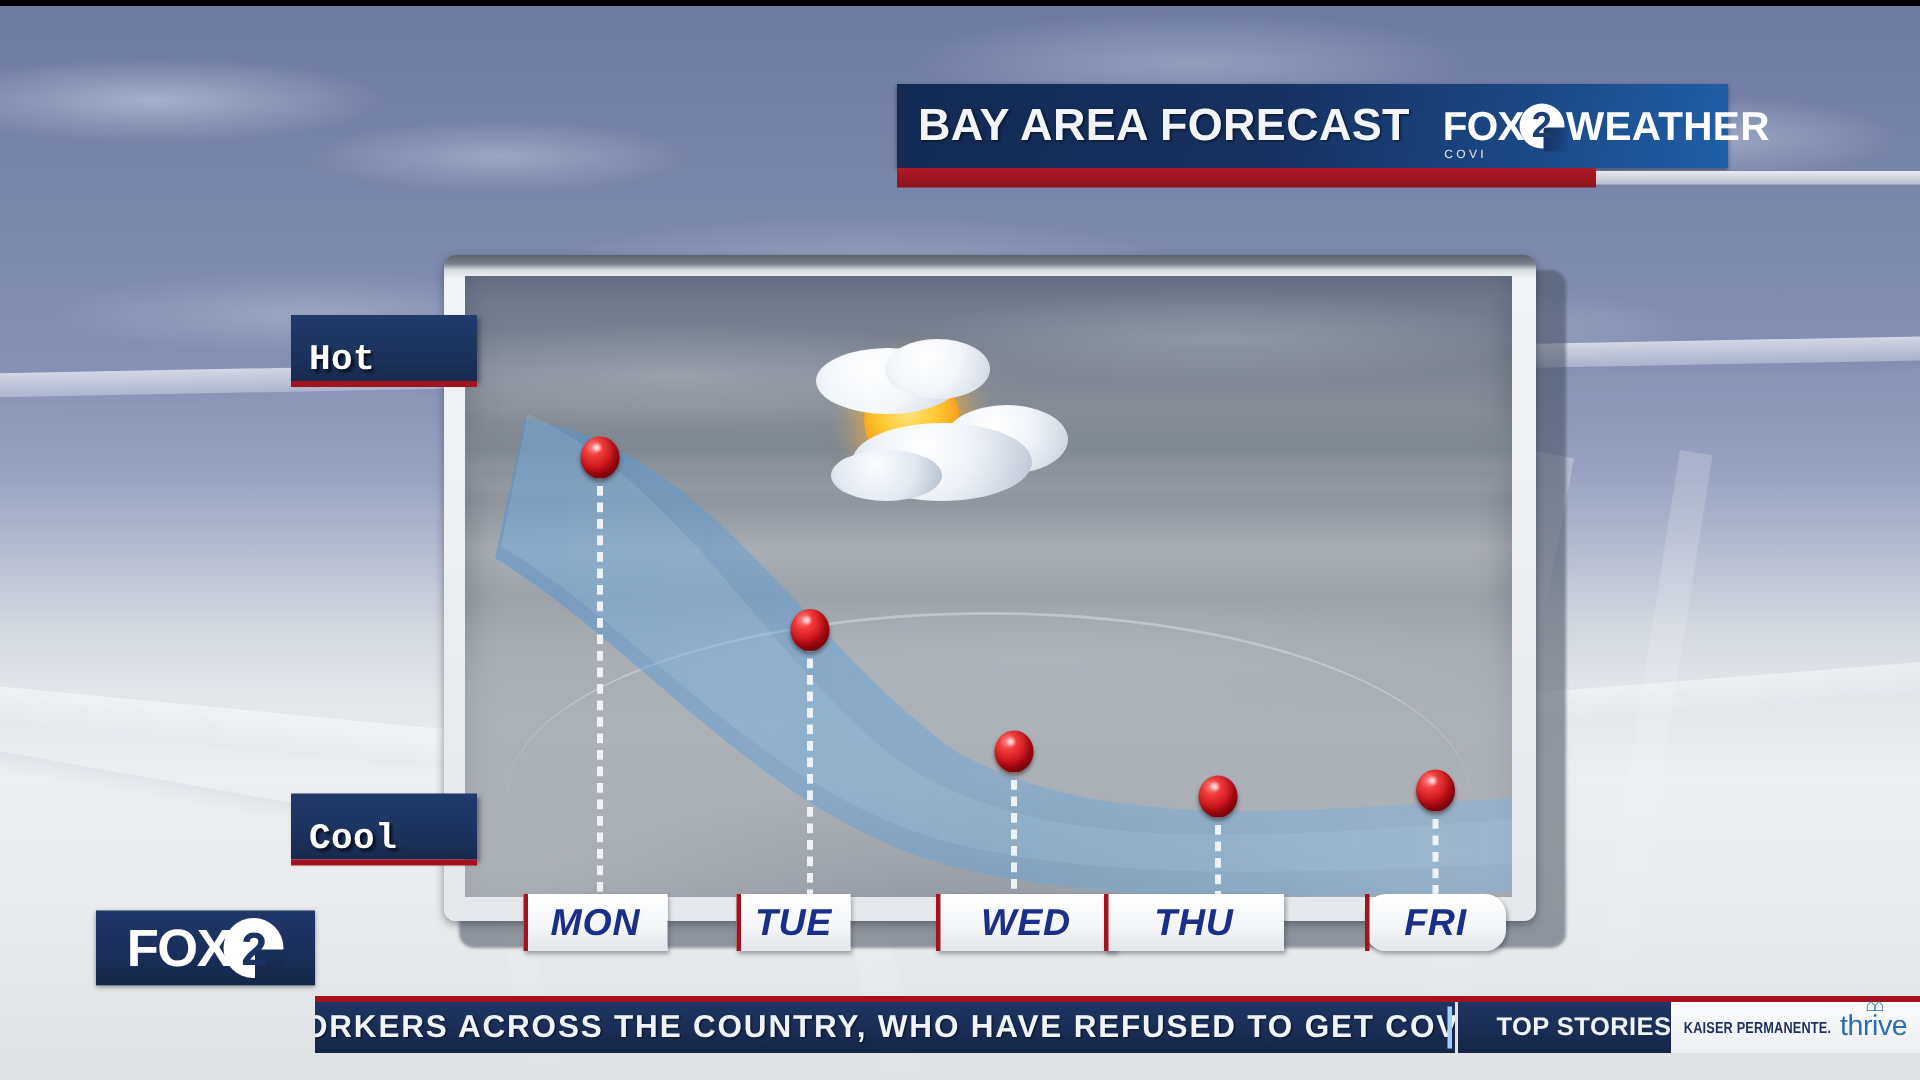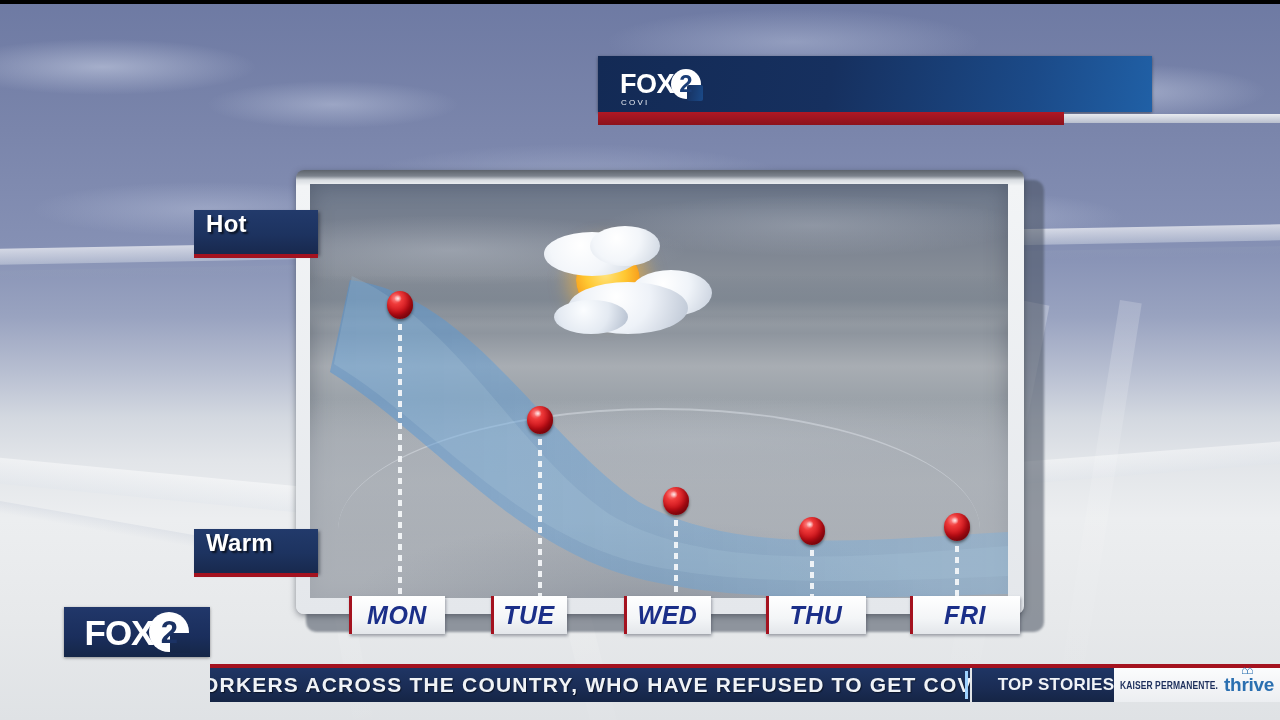--- a/index.html
+++ b/index.html
@@ -233,21 +233,22 @@
     opacity: .58;
   }
 
   
   .cat-label {
     position: absolute;
     width: 124px; height: 44px;
     background: linear-gradient(180deg, #223a6b 0%, #1d3360 55%, #18294e 100%);
     box-shadow: 2px 2px 3px rgba(30,36,48,.45);
     display: flex;
-    align-items: flex-start;
+    align-items: flex-end;
+    font-family: Liberation Mono, monospace;
   }
   .cat-label span {
     color: #ffffff;
     font-size: 24px;
     font-weight: bold;
     margin-left: 12px;
     letter-spacing: .3px;
     text-shadow: 2px 2px 2px rgba(0,0,0,.65);
   }
   .cat-label::after {
@@ -483,21 +484,21 @@
     color: #1d2f5c;
     font-size: 8.5px;
     font-weight: bold;
     letter-spacing: .1px;
     transform: scaleY(1.25);
   }
   .sponsor-thrive-wrap { position: relative; }
   .sponsor-thrive {
     color: #2a6fb0;
     font-size: 19px;
-    font-weight: bold;
+    font-weight: normal;
     letter-spacing: -.3px;
     line-height: 1;
     text-align: right;
   }
   .sponsor-crown {
     position: absolute;
     left: 17px; top: -9px;
     width: 15px; height: 9px;
     color: #2a6fb0;
     font-size: 12px;
@@ -523,30 +524,32 @@
   <div class="rail rail-d"></div>
   <div class="rail rail-e"></div>
   <div class="glow-streak streak-1"></div>
   <div class="glow-streak streak-2"></div>
   <div class="glow-streak streak-3"></div>
   <div class="glow-streak streak-4"></div>
 
   <div class="top-black-bar"></div>
 
   <div class="banner">
+    <div class="banner-title">BAY AREA FORECAST</div>
     <div class="fox-weather-lockup">
       <div class="fw-fox">
         <span>FOX</span>
         <span class="fw-ktvu">COVI</span>
       </div>
       <div class="fw-two">
         <div class="ring"></div>
         <div class="notch"></div>
         <div class="digit">2</div>
       </div>
+      <div class="fw-weather">WEATHER</div>
     </div>
   </div>
   <div class="banner-underbar"></div>
   <div class="banner-underbar-ext"></div>
 
   <div class="monitor">
     <div class="monitor-shadow"></div>
     <div class="monitor-frame">
       <div class="monitor-screen">
         <div class="screen-haze"></div>
@@ -576,21 +579,21 @@
     <div class="wx-cloud cl-b"></div>
     <div class="wx-cloud cl-d"></div>
     <div class="wx-cloud cl-c"></div>
     <div class="wx-cloud cl-e"></div>
   </div>
 
   <div class="cat-label cat-hot">
     <span>Hot</span>
   </div>
   <div class="cat-label cat-cool">
-    <span>Warm</span>
+    <span>Cool</span>
   </div>
 
   <div id="markers-layer">
       <div class="marker" style="left: 400px; top: 291px;">
         <div class="stem" style="height: 300px;"></div>
         <div class="ball"></div>
       </div>
       <div class="marker" style="left: 540px; top: 406px;">
         <div class="stem" style="height: 185px;"></div>
         <div class="ball"></div>
@@ -609,27 +612,27 @@
       </div>
     </div>
 
   <div id="day-labels-layer">
       <div class="day-label" style="left: 349px; top: 596px; width: 96px;">
         <span>MON</span>
       </div>
       <div class="day-label" style="left: 491px; top: 596px; width: 76px;">
         <span>TUE</span>
       </div>
-      <div class="day-label" style="left: 624px; top: 596px; width: 87px; text-align: center;">
+      <div class="day-label" style="left: 624px; top: 596px; width: 120px; text-align: center;">
         <span>WED</span>
       </div>
-      <div class="day-label" style="left: 766px; top: 596px; width: 100px; text-align: right;">
+      <div class="day-label" style="left: 736px; top: 596px; width: 120px; text-align: right;">
         <span>THU</span>
       </div>
-      <div class="day-label" style="left: 910px; top: 596px; width: 110px;">
+      <div class="day-label" style="left: 910px; top: 596px; width: 94px; border-radius: 14px;">
         <span>FRI</span>
       </div>
     </div>
 
   <div class="bug">
     <div class="bug-fox">FOX</div>
     <div class="bug-two">
       <div class="ring"></div>
       <div class="notch"></div>
       <div class="digit">2</div>

